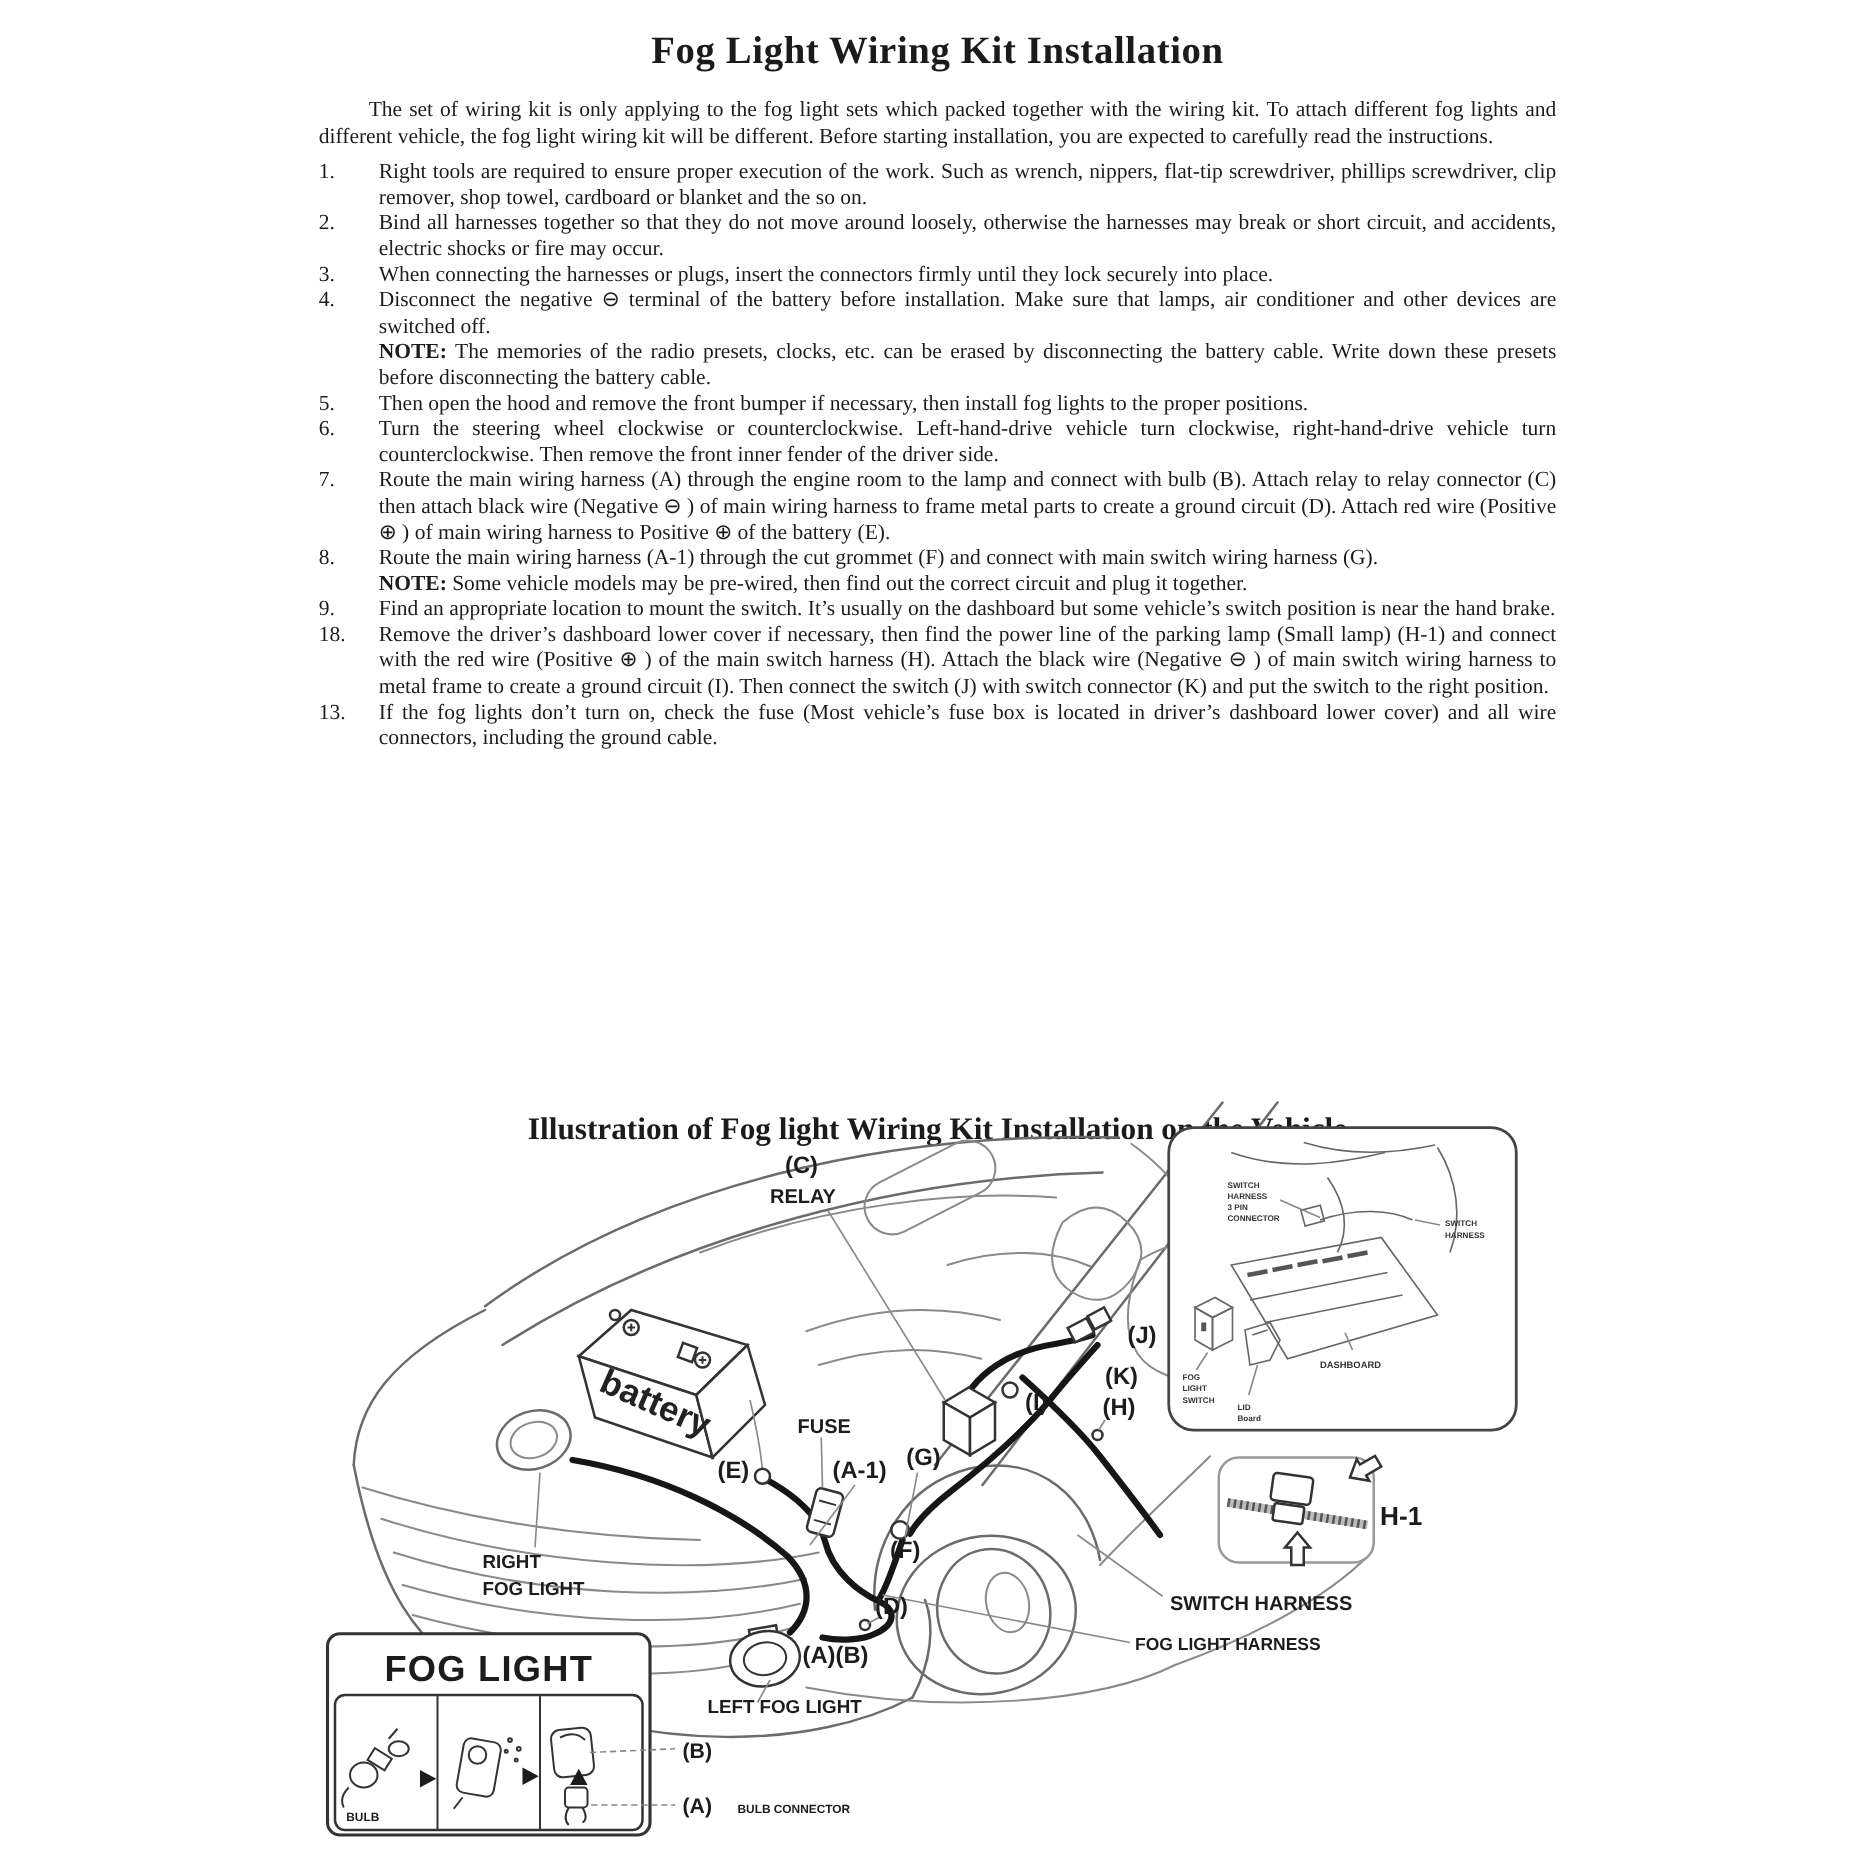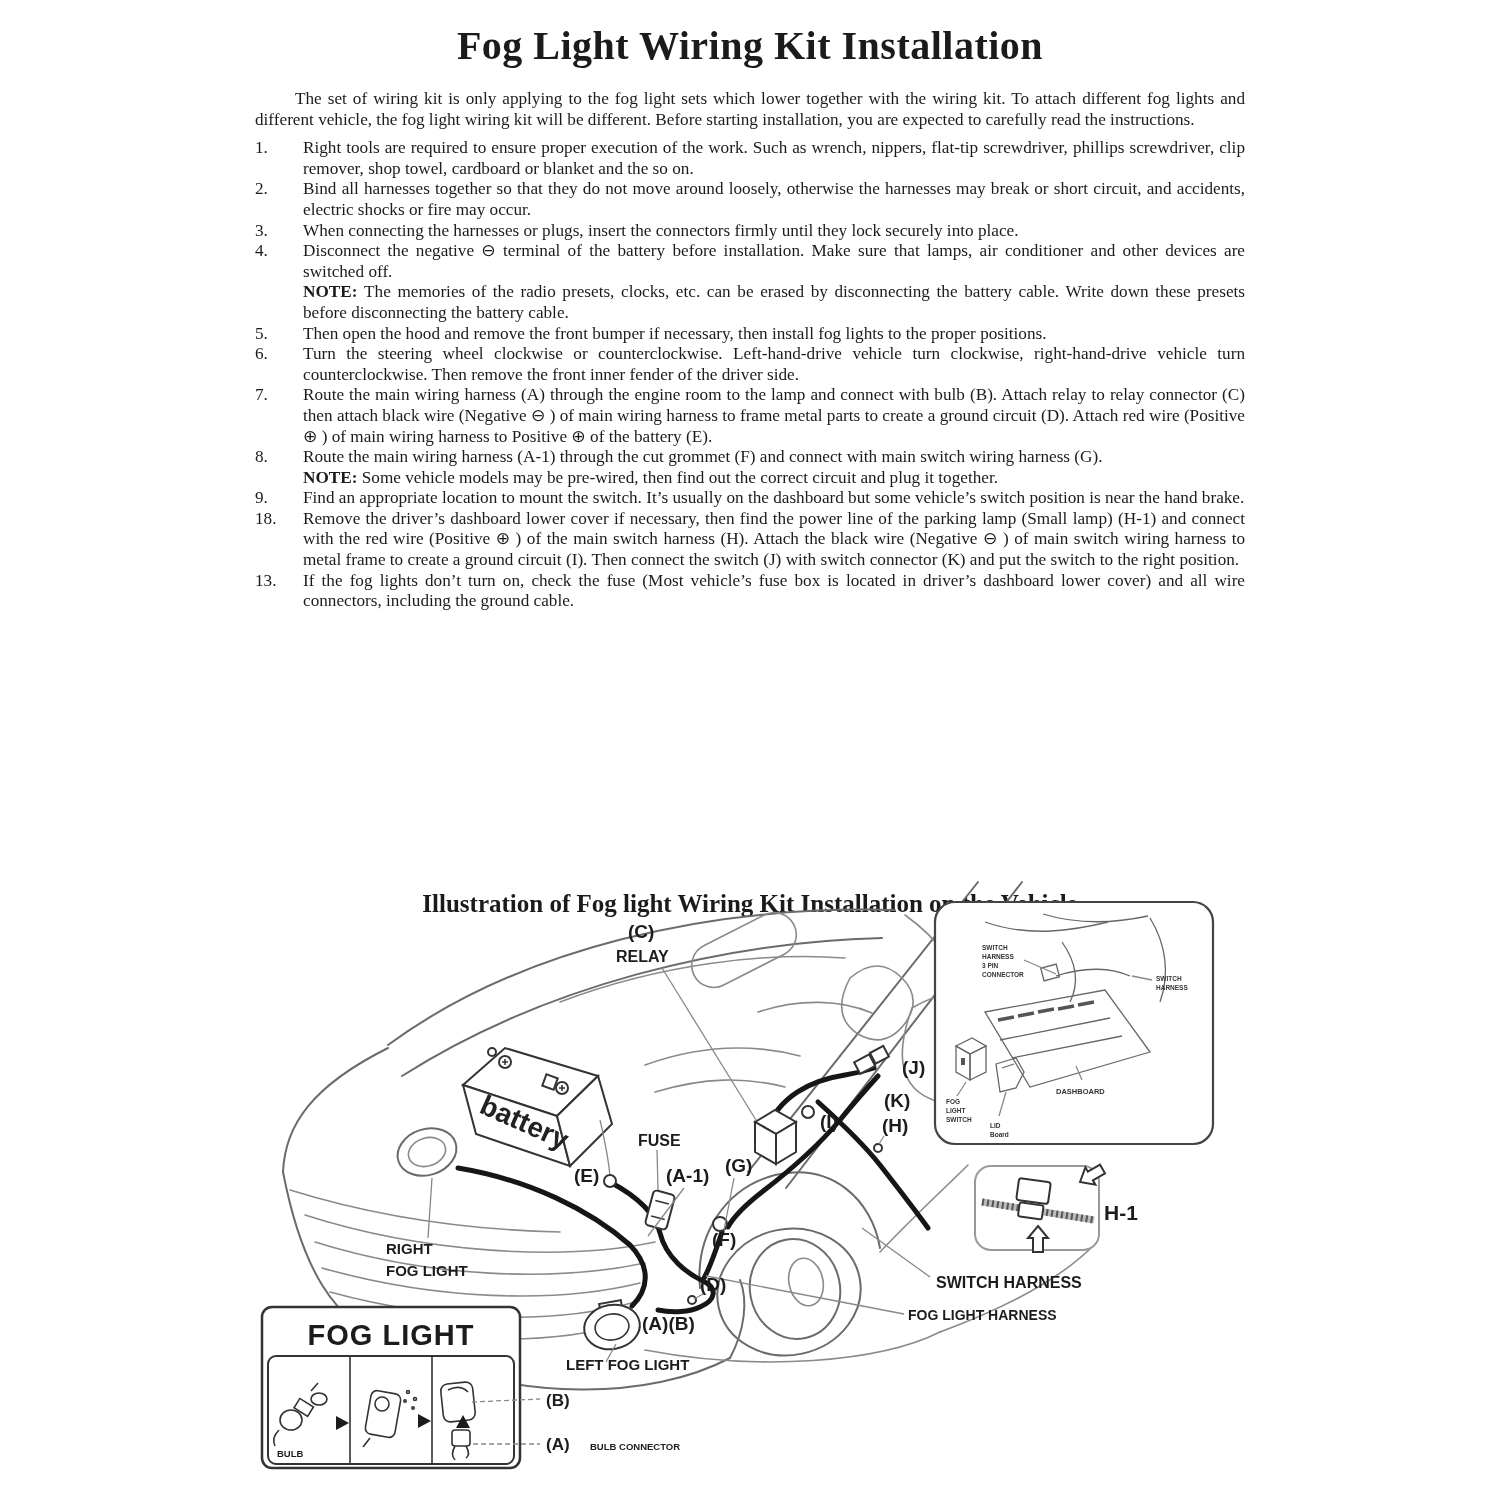--- a/index.html
+++ b/index.html
@@ -1,18 +1,18 @@
 <!DOCTYPE html>
 <html><head>
 <meta charset="utf-8">
 <style>
   html,body{margin:0;padding:0;background:#fff;}
   body{width:1500px;height:1500px;font-family:"Liberation Serif",serif;color:#1b1b1b;}
   .page{position:relative;width:1500px;height:1500px;background:#fff;overflow:hidden;}
-  .doc-title{text-align:center;font-weight:700;font-size:40px;padding-top:22px;letter-spacing:.5px;}
+  .doc-title{text-align:center;font-weight:700;font-size:31px;padding-top:22px;letter-spacing:.5px;}
   .intro{margin:20px 255px 4px 255px;font-size:17.2px;line-height:20.6px;text-align:justify;text-indent:40px;}
   .steps{margin:8px 255px 0 255px;}
   .step{display:flex;font-size:17.2px;line-height:20.6px;}
   .step-num{width:36px;flex:none;}
   .step-body{flex:1;text-align:justify;margin-left:12px;}
   .note b{font-weight:700;}
   .illus-title{position:absolute;top:843px;left:0;width:100%;text-align:center;font-weight:700;font-size:25px;margin-top:47px;}
   svg.diagram{position:absolute;left:0;top:880px;width:1500px;height:620px;}
   .car{stroke:#6b6b6b;stroke-width:2;fill:none;stroke-linecap:round;}
   .car2{stroke:#8a8a8a;stroke-width:1.6;fill:none;stroke-linecap:round;}
@@ -28,21 +28,21 @@
   .insk{stroke:#666;stroke-width:1.3;fill:none;}
   .doodle{stroke:#333;stroke-width:1.6;fill:none;}
 </style>
 </head>
 <body>
 
 <div class="page">
 
   <div class="doc-title">Fog Light Wiring Kit Installation</div>
 
-  <div class="intro">The set of wiring kit is only applying to the fog light sets which lower together with the wiring kit. To attach different fog lights and different vehicle, the fog light wiring kit will be different. Before starting installation, you are expected to carefully read the instructions.</div>
+  <div class="intro">The set of wiring kit is only applying to the fog light sets which packed together with the wiring kit. To attach different fog lights and different vehicle, the fog light wiring kit will be different. Before starting installation, you are expected to carefully read the instructions.</div>
 
   <div class="steps">
       <div class="step">
         <div class="step-num">1.</div>
         <div class="step-body">Right tools are required to ensure proper execution of the work. Such as wrench, nippers, flat-tip screwdriver, phillips screwdriver, clip remover, shop towel, cardboard or blanket and the so on.</div>
       </div>
       <div class="step">
         <div class="step-num">2.</div>
         <div class="step-body">Bind all harnesses together so that they do not move around loosely, otherwise the harnesses may break or short circuit, and accidents, electric shocks or fire may occur.</div>
       </div>

